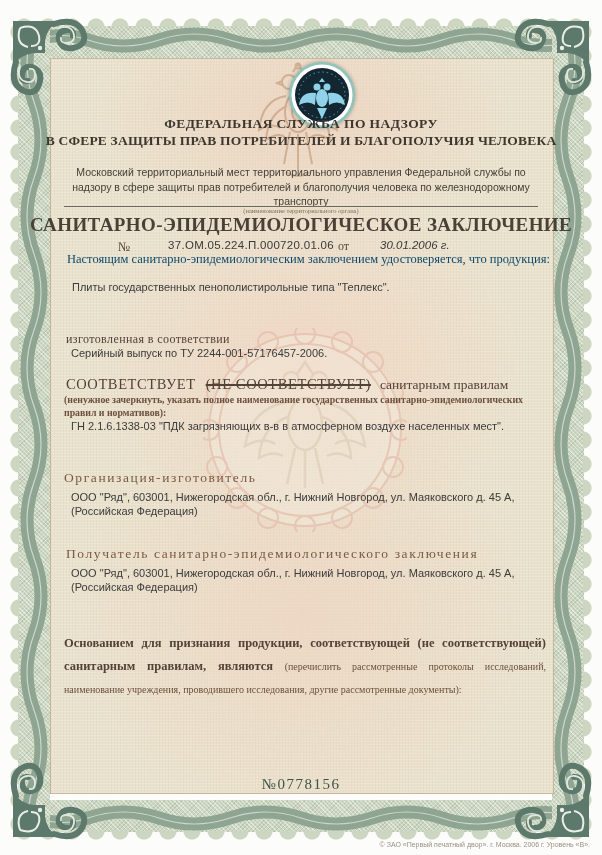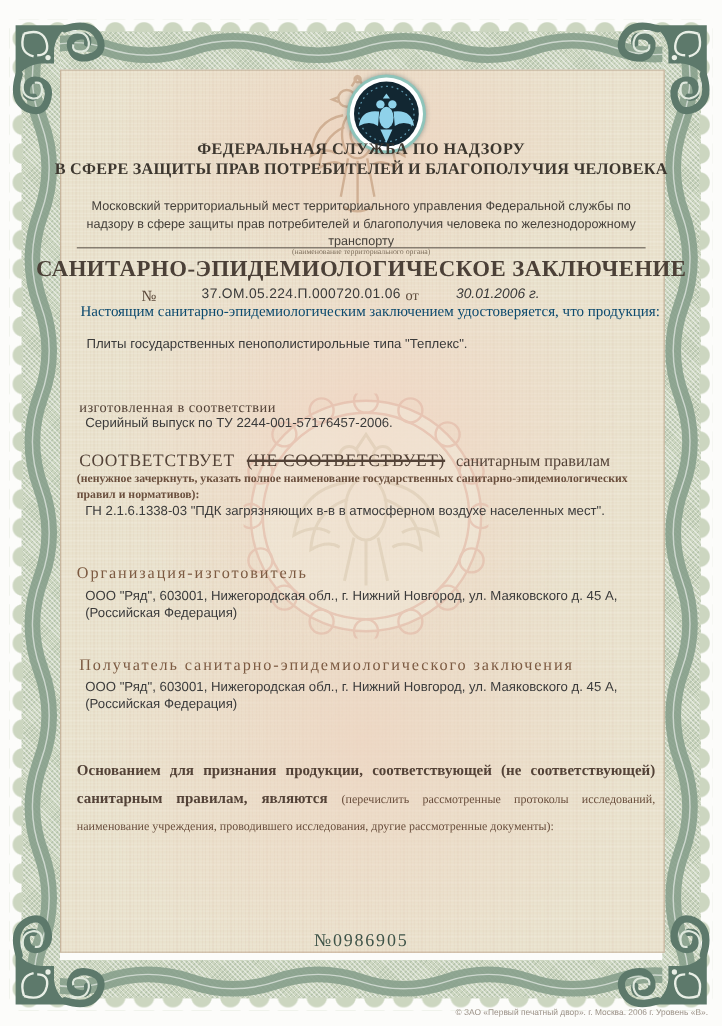--- a/index.html
+++ b/index.html
@@ -280,16 +280,16 @@
   <div class="t manuf-addr">ООО "Ряд", 603001, Нижегородская обл., г. Нижний Новгород, ул. Маяковского д. 45 А, (Российская Федерация)</div>
 
   <div class="t sec-head recip-head">Получатель санитарно-эпидемиологического заключения</div>
   <div class="t recip-addr">ООО "Ряд", 603001, Нижегородская обл., г. Нижний Новгород, ул. Маяковского д. 45 А, (Российская Федерация)</div>
 
   <div class="t basis">
     <span class="main">Основанием для признания продукции, соответствующей (не соответствующей) санитарным правилам, являются </span>
     <span class="note">(перечислить рассмотренные протоколы исследований, наименование учреждения, проводившего исследования, другие рассмотренные документы):</span>
   </div>
 
-  <div class="t serialnum">№0986905</div>
+  <div class="t serialnum">№0778156</div>
   <div class="t footer">© ЗАО «Первый печатный двор». г. Москва. 2006 г. Уровень «В».</div>
 
 </div>
 
 </body></html>

